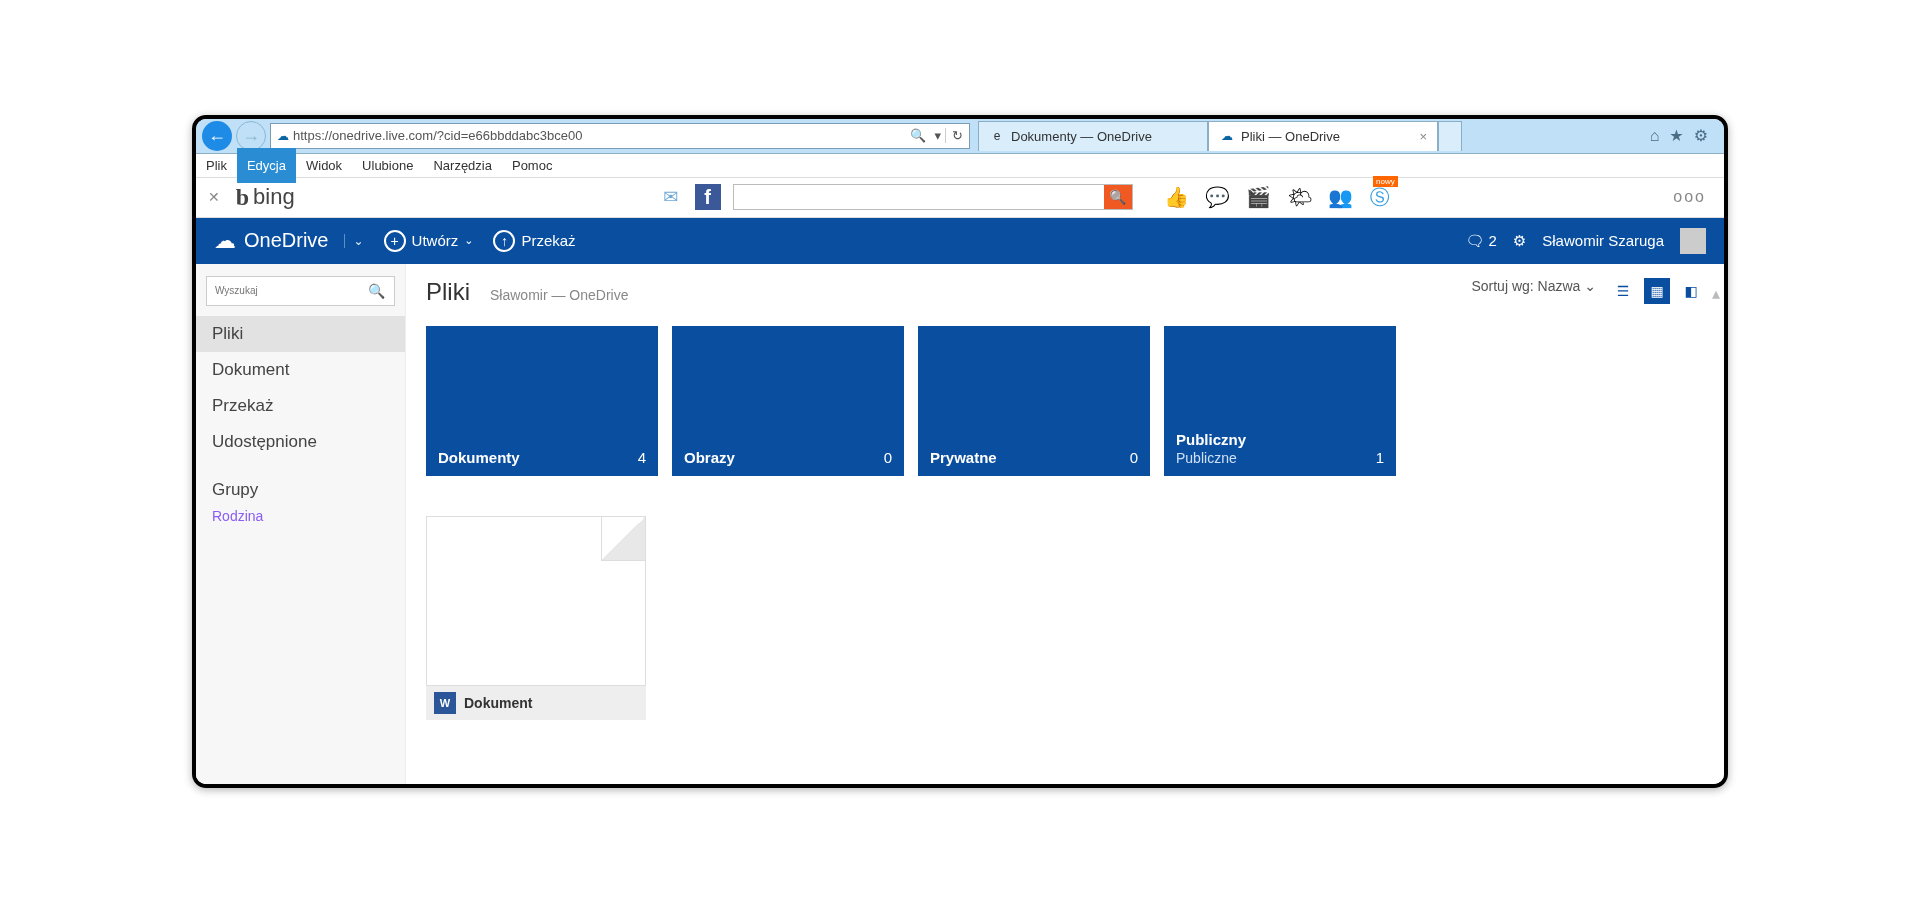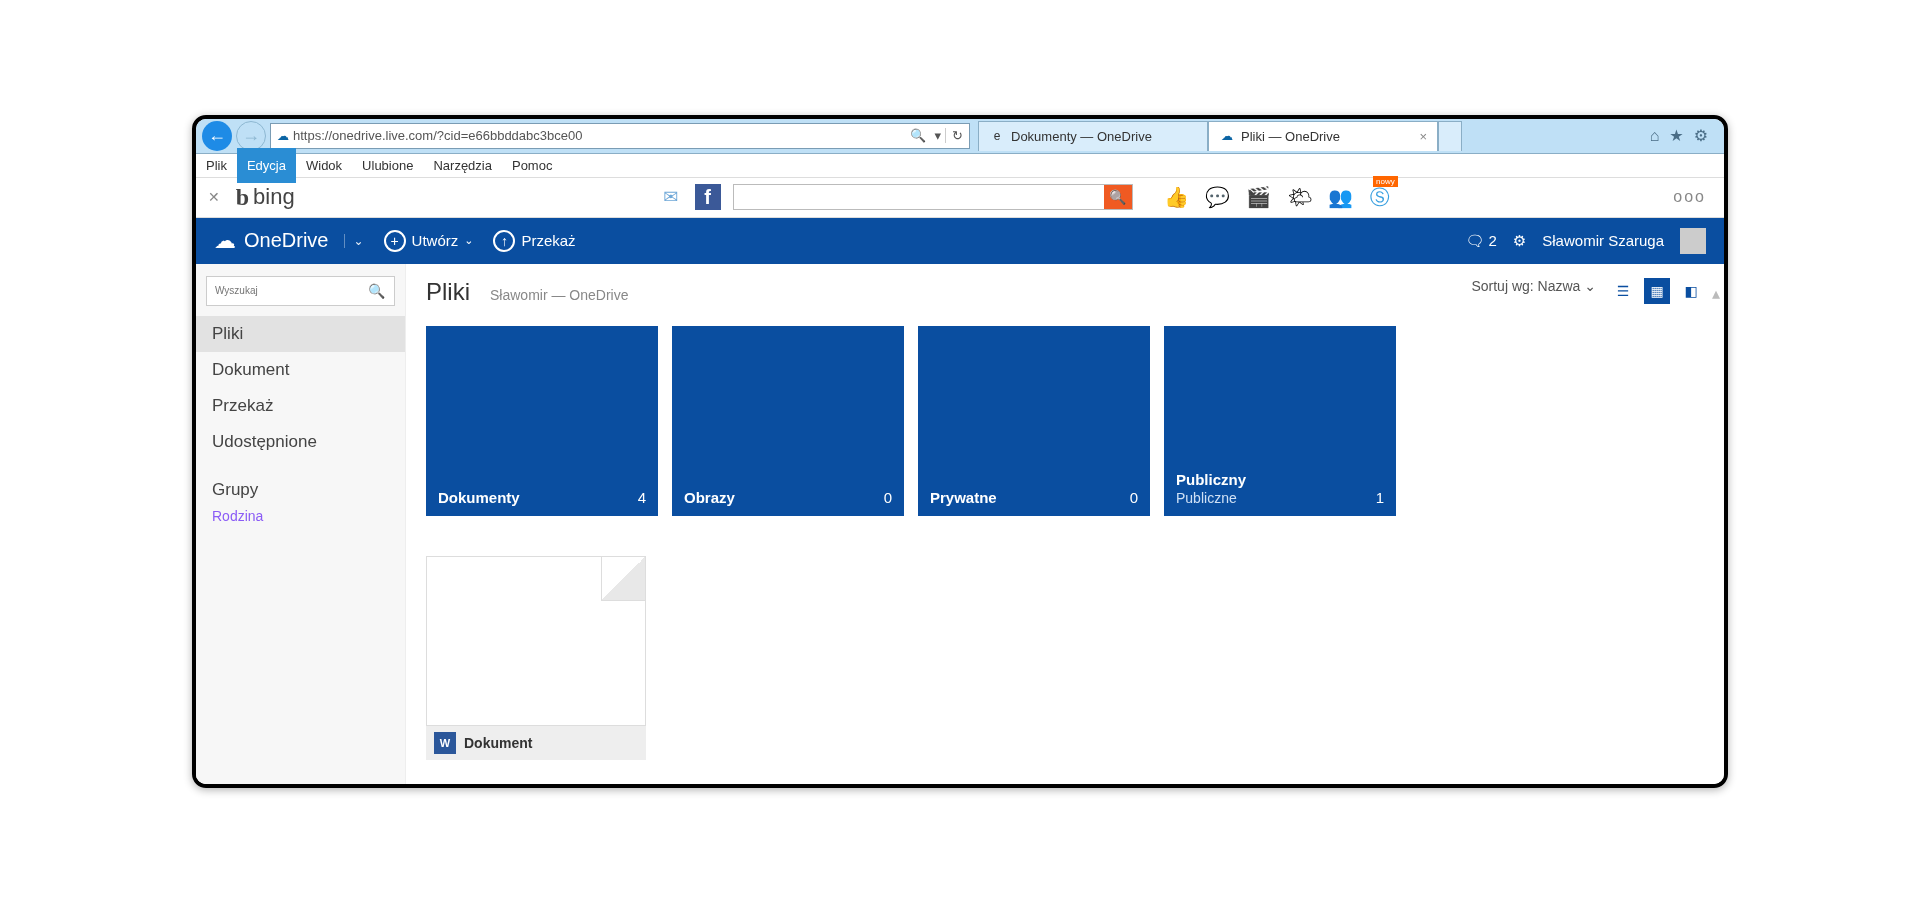--- a/index.html
+++ b/index.html
@@ -69,21 +69,21 @@
   .storage { margin-top:auto; padding:10px 16px 6px; font-size:13px; color:#666; border-top:1px solid #ddd; margin-left:10px; margin-right:10px;}
   .main { flex:1; padding:14px 20px 0 20px; position:relative; overflow:hidden;}
   .crumbs { display:flex; align-items:baseline; gap:20px; margin-bottom:20px;}
   .crumbs .title { font-size:24px; color:#333; font-weight:300;}
   .crumbs .path  { font-size:14px; color:#888;}
   .top-right { position:absolute; top:14px; right:20px; display:flex; gap:14px; color:#555; font-size:14px;}
   .view-set { display:flex; gap:8px; align-items:center;}
   .view-set span { width:26px;height:26px;display:flex;align-items:center;justify-content:center;border:1px solid transparent;cursor:pointer;}
   .view-set span.sel { background:#0a4ea0; color:#fff;}
   .tiles { display:flex; gap:14px; flex-wrap:wrap;}
-  .tile { width:232px; height:190px; background:#0a4ea0; color:#fff; position:relative; cursor:pointer;}
+  .tile { width:232px; height:150px; background:#0a4ea0; color:#fff; position:relative; cursor:pointer;}
   .tile .tname { position:absolute; left:12px; bottom:10px; font-size:15px; font-weight:600;}
   .tile .tcount{ position:absolute; right:12px; bottom:10px; font-size:15px;}
   .tile .tsub  { position:absolute; left:12px; bottom:10px; font-size:14px; color:#cfe0f5; font-weight:400;}
   .tile.has-sub .tname { bottom:28px;}
   .file-row { margin-top:40px; display:flex; gap:14px;}
   .file-tile { width:220px; cursor:pointer;}
   .file-thumb { width:220px; height:170px; border:1px solid #ddd; background:#fff; position:relative;}
   .corner { position:absolute; top:0; right:0; width:44px; height:44px; background:linear-gradient(135deg,#fff 50%,#e8e8e8 50%); border-left:1px solid #ddd; border-bottom:1px solid #ddd;}
   .file-label { display:flex; align-items:center; gap:8px; background:#eee; padding:6px 8px;}
   .word-ic { width:22px;height:22px;background:#2b579a;color:#fff;display:flex;align-items:center;justify-content:center;font-size:11px;font-weight:bold;}

